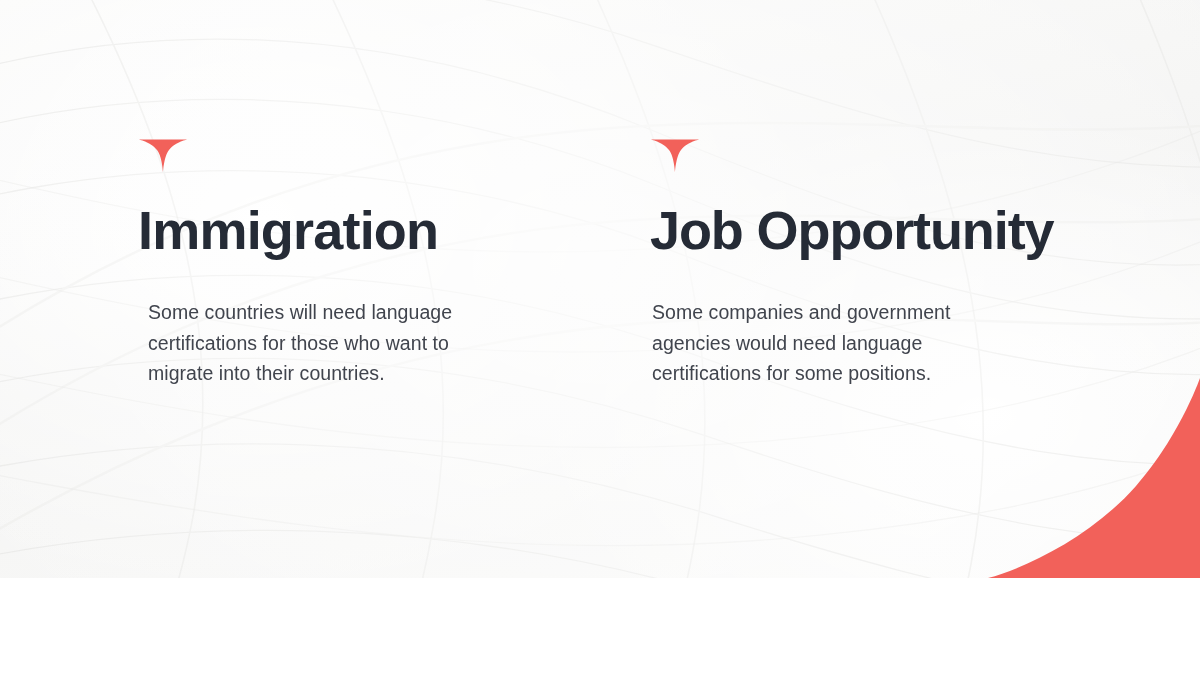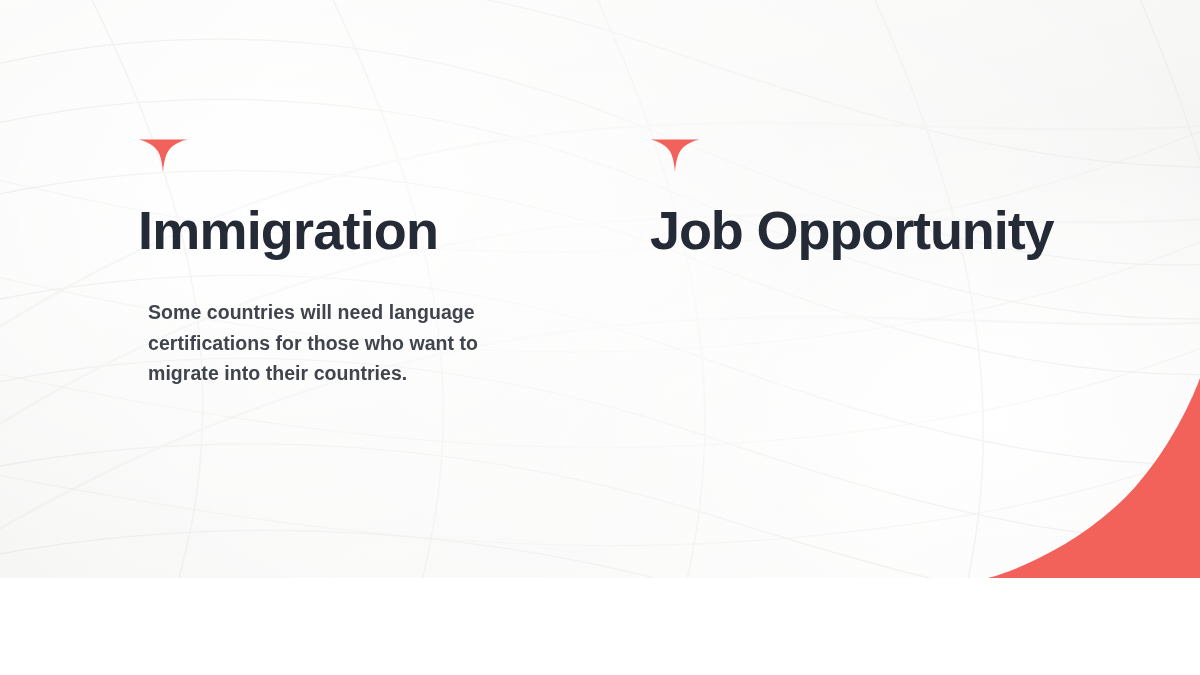--- a/index.html
+++ b/index.html
@@ -99,21 +99,21 @@
 
   .col-right .heading {
     letter-spacing: -1.1px;
   }
 
   
   .body-copy {
     margin: 38px 0 0 10px;
     font-family: "Liberation Sans", sans-serif;
     font-size: 19.5px;
-    font-weight: 700;
+    font-weight: 400;
     line-height: 30.5px;
     color: #40444d;
     letter-spacing: 0.05px;
   }
 
   .col-left  .body-copy { width: 352px; }
   .col-right .body-copy { margin-left: 2px; width: 320px; }
 </style>
 </head>
 <body>
@@ -179,16 +179,17 @@
       <p class="body-copy">Some countries will need language certifications for those who want to migrate into their countries.</p>
     </div>
 
     <div class="col col-right">
       <svg class="marker" viewBox="0 0 50 34">
         <path d="M0.5,1.5 C0.5,1.5 12,3.5 19,12 C24,18 25,34 25,34 C25,34 26,18 31,12 C38,3.5 49.5,1.5 49.5,1.5 Z" fill="#f2615a"></path>
       </svg>
 
       <h2 class="heading">Job Opportunity</h2>
 
+      <p class="body-copy">Some companies and government agencies would need language certifications for some positions.</p>
     </div>
 
   </div>
 </div>
 
 </body></html>

